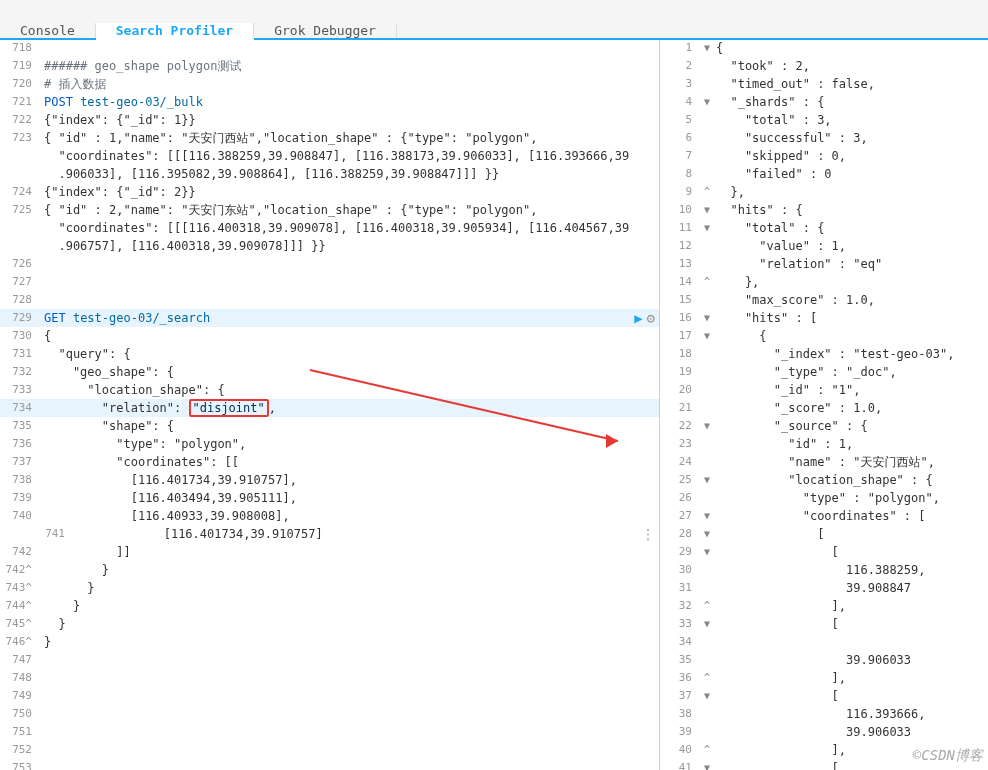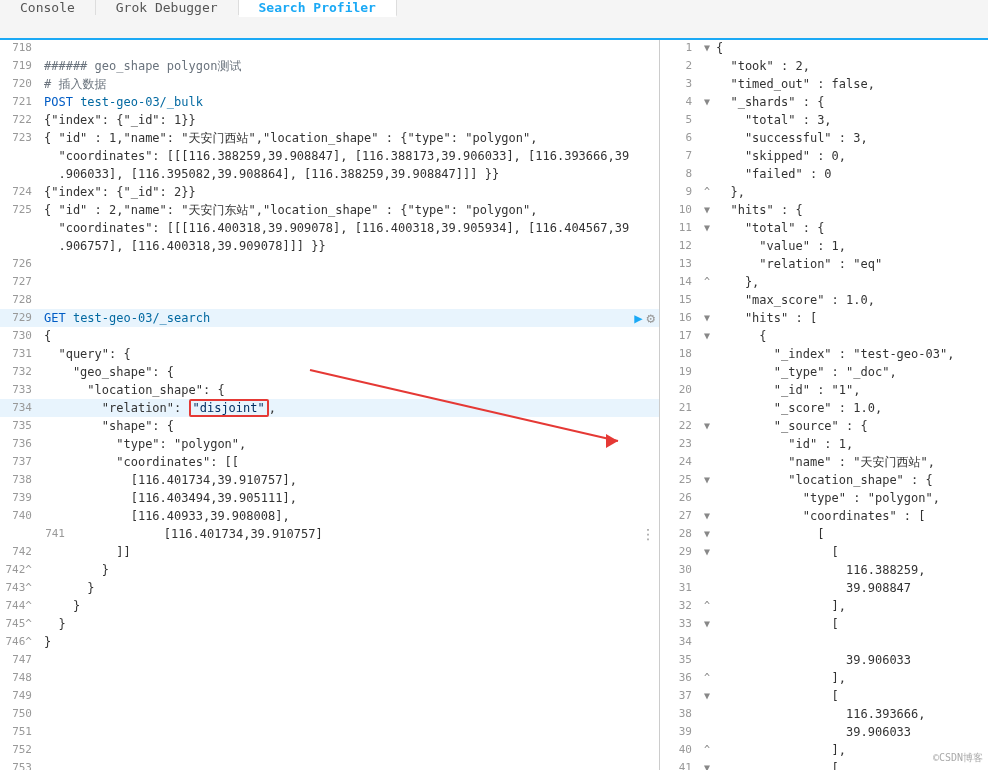--- a/index.html
+++ b/index.html
@@ -1,21 +1,21 @@
 <!DOCTYPE html>
 <html><head>
   <meta charset="utf-8">
   <style>
     * { margin: 0; padding: 0; box-sizing: border-box; }
     body { font-family: 'Consolas', 'Monaco', monospace; font-size: 12px; background: #fff; overflow: hidden; }
 
     
     .header {
       display: flex;
-      align-items: flex-start;
+      align-items: flex-end;
       background: #f5f5f5;
       border-bottom: 2px solid #1ba9f5;
       height: 40px;
     }
     .tab {
       padding: 0 20px;
       display: flex;
       align-items: center;
       cursor: pointer;
       font-size: 13px;
@@ -181,40 +181,41 @@
       width: 4px;
       background: #ccc;
       cursor: col-resize;
     }
 
     
     .watermark {
       position: fixed;
       bottom: 5px;
       right: 5px;
-      font-size: 10px;
+      font-size: 14px;
       color: #aaa;
+      font-style: italic;
     }
 
     .relative-wrapper {
       position: relative;
     }
   </style>
 </head>
 <body>
 
 <div class="header">
   <div class="tab">
     <span>Console</span>
   </div>
+  <div class="tab active">
+    <span>Search Profiler</span>
+  </div>
   <div class="tab">
     <span>Grok Debugger</span>
-  </div>
-  <div class="tab active">
-    <span>Search Profiler</span>
   </div>
 </div>
 
 <div class="main-content">
 
   <div class="left-panel">
     <div class="editor-area relative-wrapper" id="editorArea">
 
     <div class="line-row">
           <div class="line-number">718</div>

